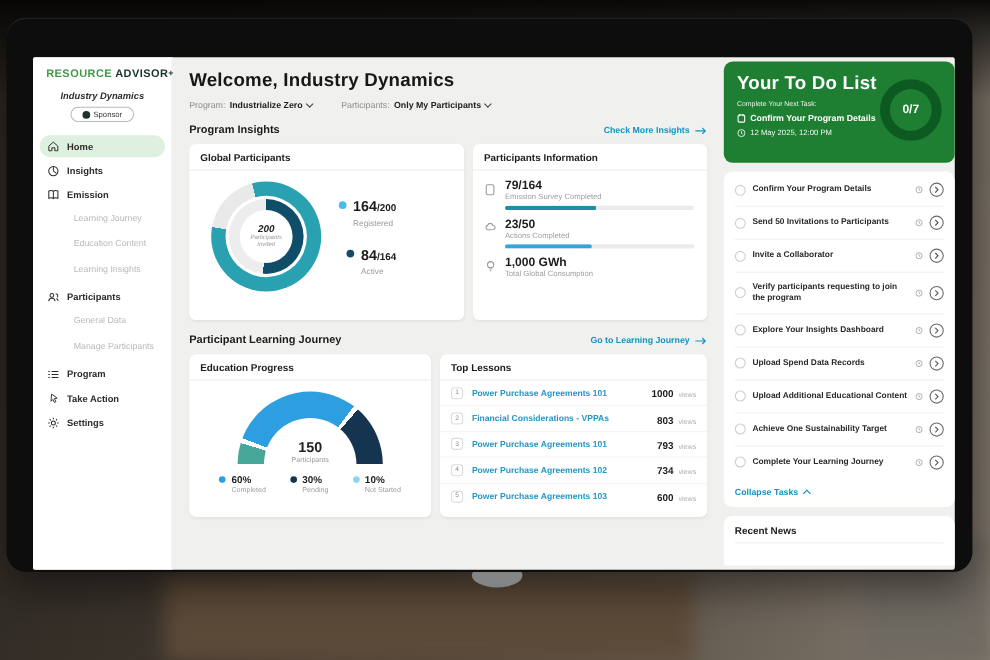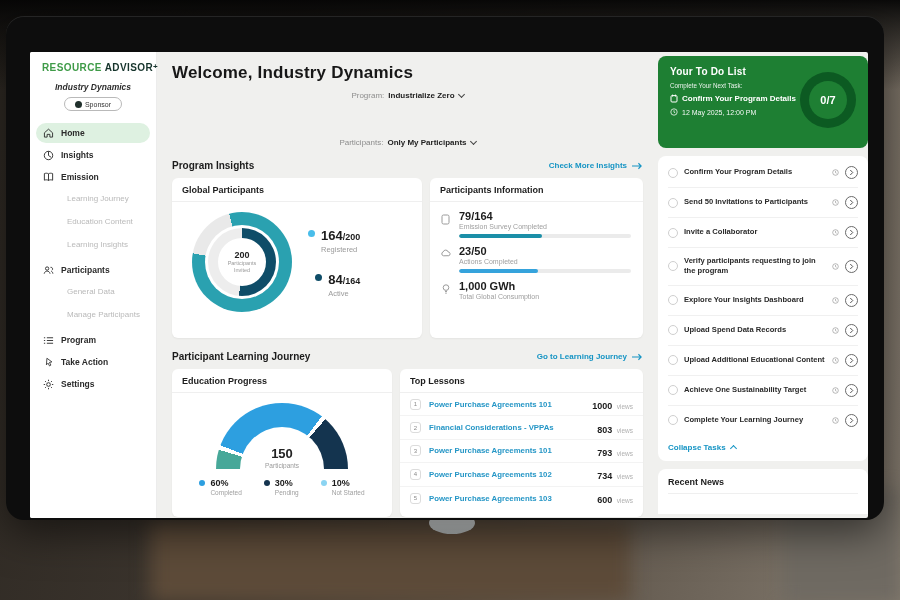--- a/index.html
+++ b/index.html
@@ -34,41 +34,41 @@
   .nav { margin-top:12px; }
   .nav-item { display:flex; align-items:center; gap:7px; height:20px; margin:2px 6px; padding:0 7px;
     border-radius:11px; font-size:8.5px; font-weight:bold; color:#2b2b2b; cursor:pointer; }
   .nav-item.active { background:#def1e1; }
   .nav-icon { width:11px; height:11px; display:flex; align-items:center; justify-content:center; flex:0 0 11px; }
   .nav-sub { height:19px; margin:4px 6px; padding:3px 7px 0 31px; font-size:8px; color:#b9b9b9; cursor:pointer; }
 
   
   .main { position:absolute; left:127px; top:0; width:494px; height:100%; padding:11px 8px 0 15px; }
   .welcome { font-size:17px; font-weight:bold; color:#171717; letter-spacing:.2px; }
-  .filters { display:flex; gap:38px; margin-top:8px; align-items:center;flex-direction:column; }
+  .filters { display:flex; gap:26px; margin-top:8px; align-items:center; }
   .filter { display:flex; align-items:center; gap:4px; font-size:8px; color:#8d8d8d; }
   .filter b { color:#222; font-size:8px; }
   .caret { width:5px; height:5px; border-right:1.3px solid #444; border-bottom:1.3px solid #444;
     transform:rotate(45deg); margin-top:-3px; }
   .sectionrow { display:flex; justify-content:space-between; align-items:center; margin-top:13px; }
   .section-title { font-size:10px; font-weight:bold; color:#1c1c1c; }
   .tlink { display:flex; align-items:center; gap:5px; font-size:8px; font-weight:bold; color:#1594c4; cursor:pointer; }
 
   .cardrow { display:flex; gap:8px; margin-top:7px; }
   .card { background:#fff; border-radius:6px; box-shadow:0 1px 2px rgba(0,0,0,.05); }
   .card-title { padding:7px 10px 6px; font-size:9px; font-weight:bold; color:#1c1c1c; border-bottom:1px solid #efefef; }
 
   
   .card-invited { width:250px; height:160px; }
   .invited-body { display:flex; align-items:center; gap:16px; padding:10px 8px 0 20px; }
   .donut { position:relative; width:100px; height:100px; border-radius:50%;
     background:conic-gradient(from -15deg,#2aa1b0 0 295deg,#e9e9e9 295deg 360deg); }
   .donut-mid { position:absolute; inset:13px; border-radius:50%; background:#fff; }
   .donut-ring2 { position:absolute; inset:3px; border-radius:50%;
-    background:conic-gradient(#0f4d68 0 185deg,#ededed 185deg 360deg); }
+    background:conic-gradient(#0f4d68 0 185deg,#ededed 185deg 360deg);font-style:italic; }
   .donut-hole { position:absolute; inset:10px; border-radius:50%; background:#fff;
     display:flex; flex-direction:column; align-items:center; justify-content:center; text-align:center; }
   .donut-hole .dv { font-size:9px; font-weight:bold; color:#222; }
   .donut-hole .dl { font-size:5.5px; color:#9a9a9a; line-height:1.3; width:40px; }
   .legend-col { display:flex; flex-direction:column; gap:16px;align-items:flex-end; }
   .leg { display:flex; align-items:flex-start; gap:6px; }
   .dot { width:7px; height:7px; border-radius:50%; margin-top:4px; }
   .leg .num { font-size:13px; font-weight:bold; color:#1c1c1c; }
   .leg .den { font-size:9px; font-weight:bold; color:#1c1c1c; }
   .leg .lab { font-size:7.5px; color:#9a9a9a; margin-top:1px; }
@@ -110,21 +110,21 @@
   .lesson:last-child { border-bottom:none; }
   .rank { width:11px; height:11px; border:1px solid #dcdcdc; border-radius:3px; font-size:6px; color:#8a8a8a;
     display:flex; align-items:center; justify-content:center; flex:0 0 11px; }
   .ltitle { flex:1; font-size:7.8px; font-weight:bold; color:#2596c6; cursor:pointer; }
   .lviews b { font-size:9px; color:#1c1c1c; }
   .lviews span { font-size:6.5px; color:#b0b0b0; }
 
   
   .rightcol { position:absolute; left:628px; top:4px; width:210px; }
   .todo-hero { background:#1e7f33; border-radius:8px; padding:10px 12px; color:#fff; position:relative; height:92px; }
-  .todo-hero h2 { font-size:10px; letter-spacing:.2px; }
+  .todo-hero h2 { font-size:17px; letter-spacing:.2px; }
   .todo-sub { font-size:6.3px; margin-top:5px; opacity:.9; }
   .todo-next { display:flex; align-items:center; gap:4px; font-size:8px; font-weight:bold; margin-top:5px; }
   .todo-due { display:flex; align-items:center; gap:4px; font-size:7px; margin-top:5px; opacity:.95; }
   .todo-badge { position:absolute; right:12px; top:16px; width:56px; height:56px; border-radius:50%;
     background:#0c5a22; display:flex; align-items:center; justify-content:center; }
   .todo-badge-inner { width:38px; height:38px; border-radius:50%; background:#1e7f33;
     display:flex; align-items:center; justify-content:center; font-size:11px; font-weight:bold; }
 
   .tasks-card { margin-top:8px; background:#fff; border-radius:8px; padding:2px 10px 4px; }
   .task { display:flex; align-items:center; gap:6px; padding:8px 0; border-bottom:1px solid #f0f0f0; }

